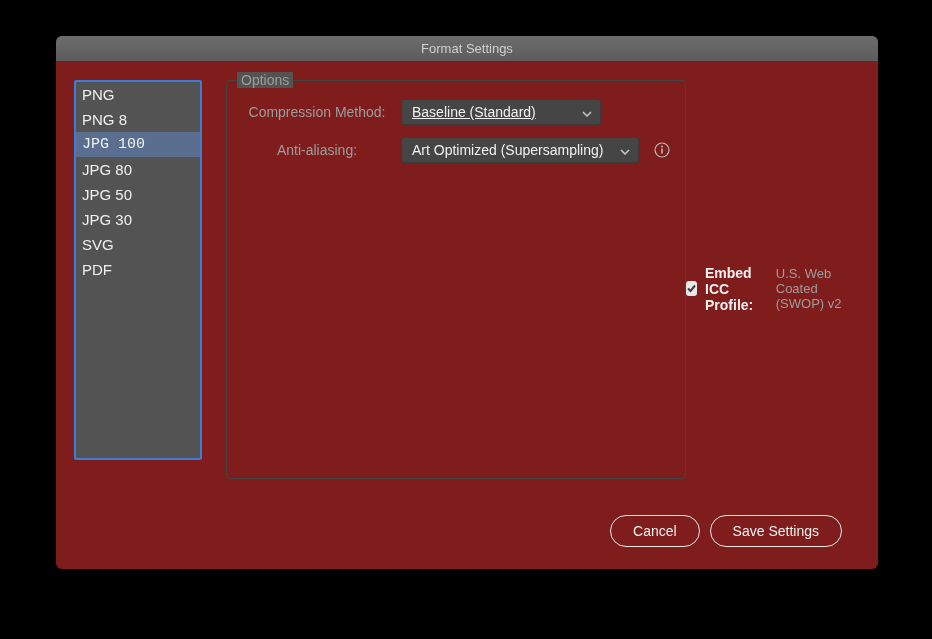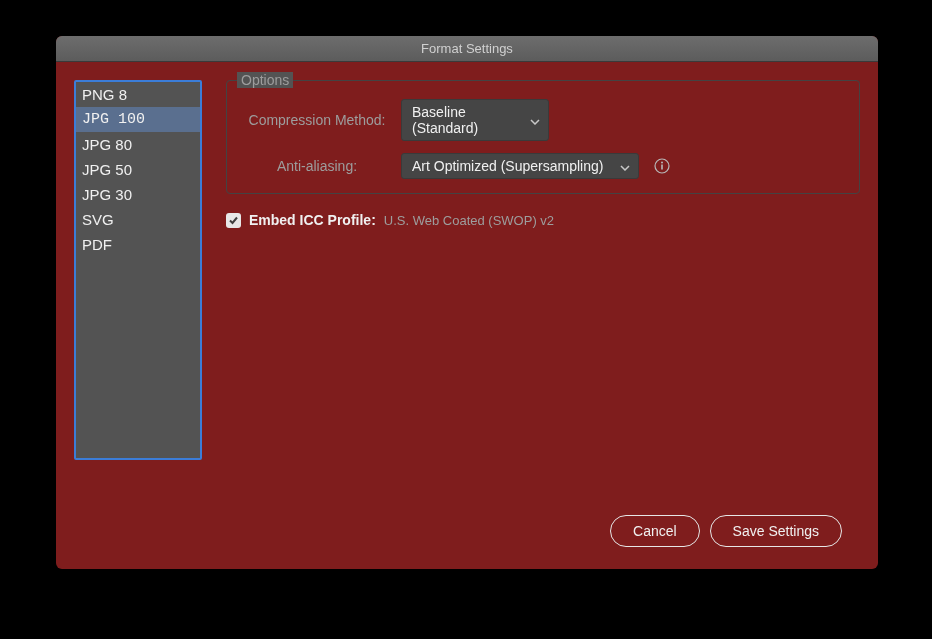--- a/index.html
+++ b/index.html
@@ -58,21 +58,21 @@
       cursor: pointer;
       font-weight: 500;
     }
     .format-item.selected {
       background: #5a6f8f;
       font-family: Liberation Mono, monospace;
     }
     .right-panel {
       flex: 1;
       display: flex;
-      flex-direction: column;
+      flex-direction: row;
     }
     .options-group {
       border: 1px solid #434343;
       border-radius: 4px;
       padding: 18px 14px 14px 14px;
       position: relative;
       margin-bottom: 18px;
     }
     .options-legend {
       position: absolute;
@@ -105,42 +105,43 @@
       padding: 4px 28px 4px 10px;
       color: #f0f0f0;
       font-size: 14px;
       position: relative;
       cursor: pointer;
       display: inline-flex;
       align-items: center;
       min-height: 26px;
     }
     .dropdown.w1 {
-      width: 148px;
+      width: 200px;
+      text-decoration: underline;
     }
     .dropdown.w2 {
       width: 238px;
     }
     .dropdown-chevron {
       position: absolute;
       right: 8px;
       top: 50%;
       transform: translateY(-50%);
     }
     .info-icon {
       margin-left: 14px;
       width: 18px;
       height: 18px;
       display: inline-flex;
       align-items: center;
       justify-content: center;
     }
     .embed-row {
       display: flex;
-      align-items: flex-end;
+      align-items: center;
       gap: 8px;
     }
     .checkbox {
       width: 15px;
       height: 15px;
       background: #e8e8e8;
       border-radius: 3px;
       display: inline-flex;
       align-items: center;
       justify-content: center;
@@ -173,20 +174,21 @@
   </style>
 </head>
 <body>
 
 <div class="dialog">
   <div class="titlebar">
     <span>Format Settings</span>
   </div>
   <div class="body">
     <div class="format-list">
+      <div class="format-item">PNG</div>
       <div class="format-item">PNG 8</div>
       <div class="format-item selected">JPG 100</div>
       <div class="format-item">JPG 80</div>
       <div class="format-item">JPG 50</div>
       <div class="format-item">JPG 30</div>
       <div class="format-item">SVG</div>
       <div class="format-item">PDF</div>
     </div>
     <div class="right-panel">
       <div class="options-group">

